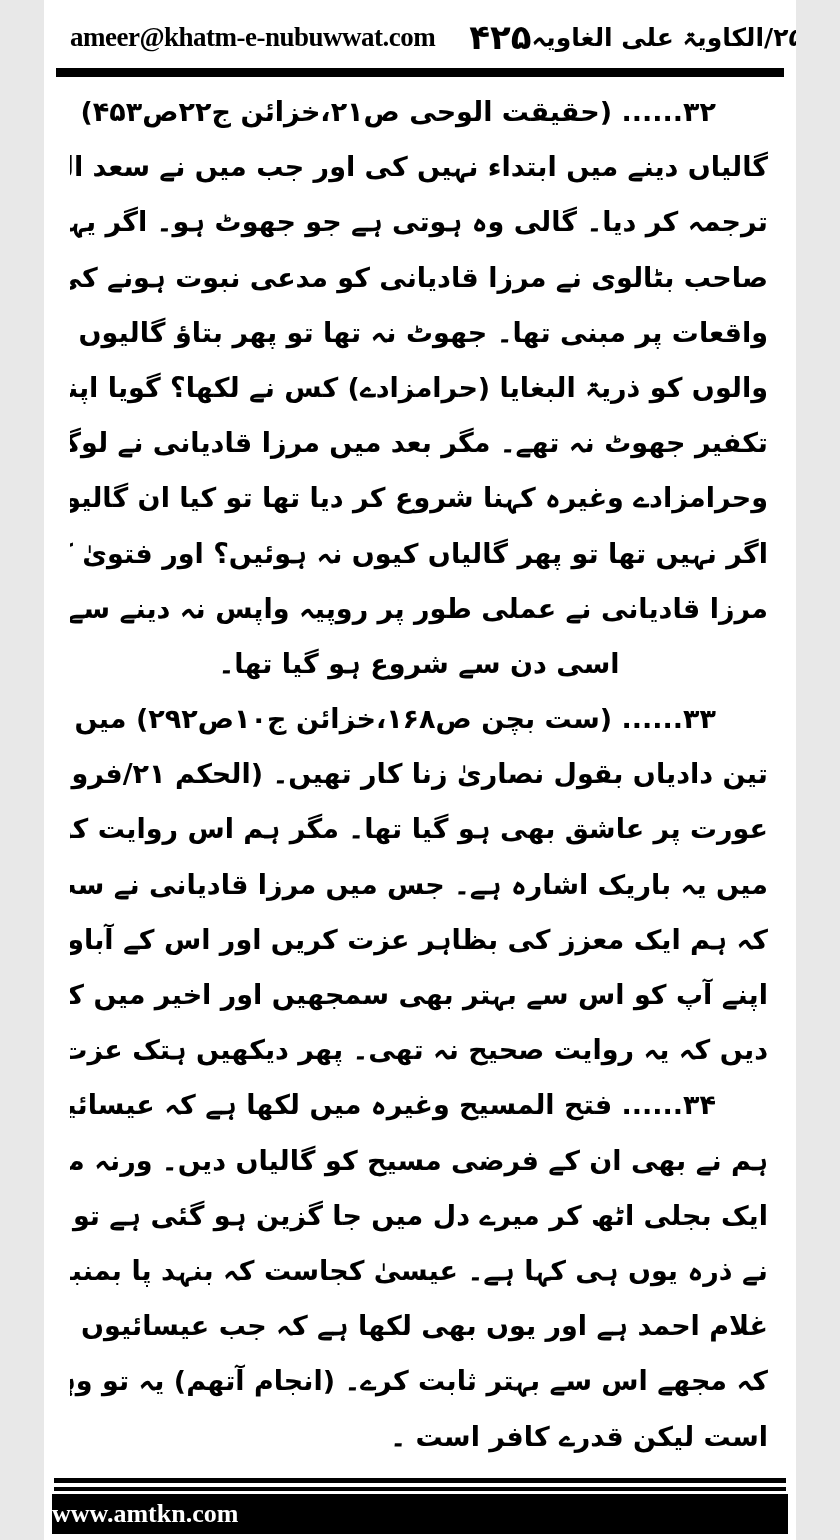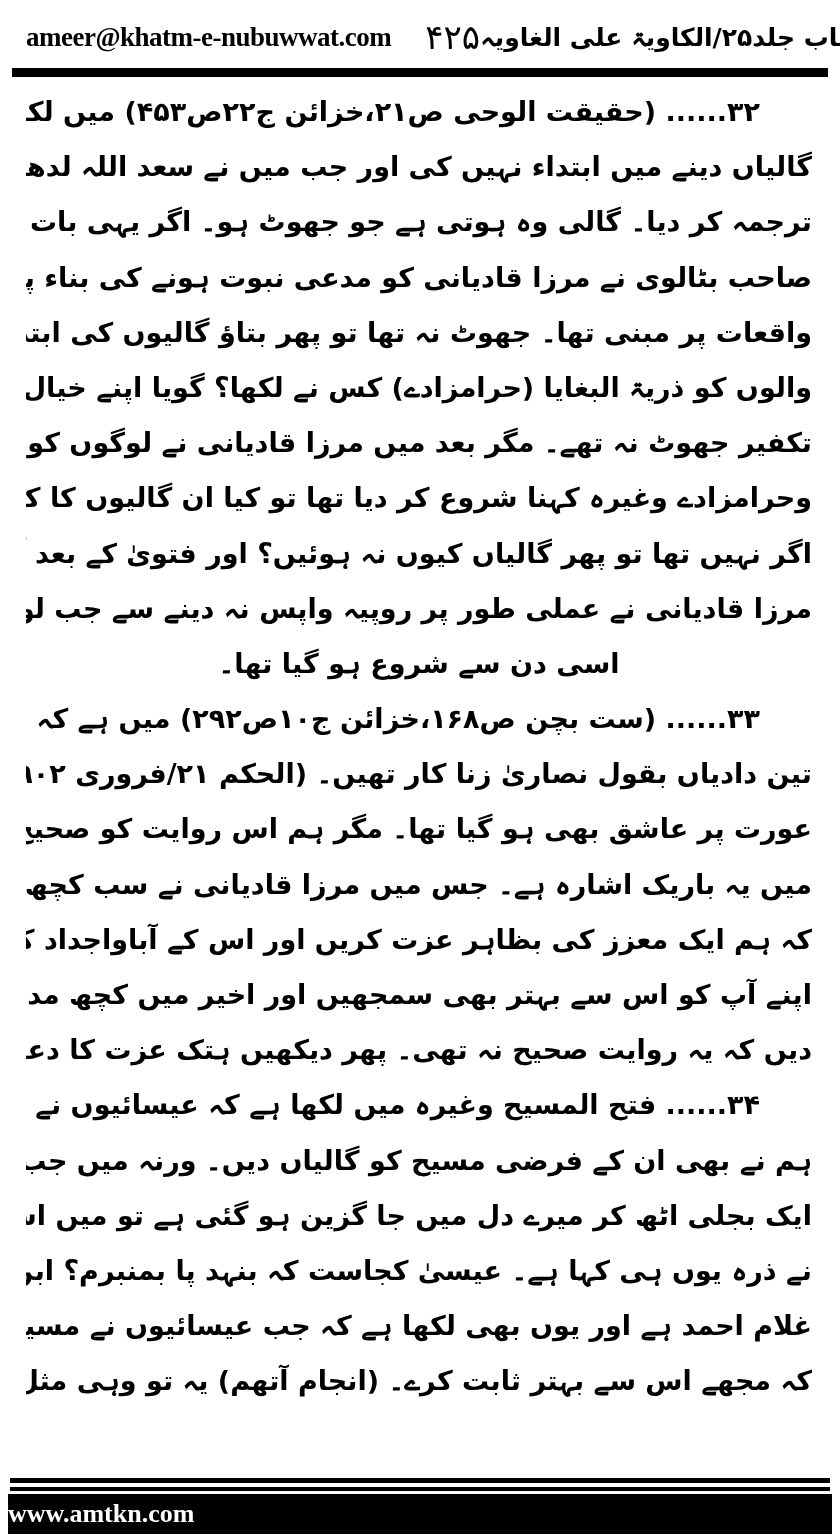--- a/index.html
+++ b/index.html
@@ -1,18 +1,18 @@
 <!DOCTYPE html>
 <html lang="ur"><head>
 <meta charset="utf-8">
 <style>
   html,body{margin:0;padding:0;background:#e8e8e8;}
   .page{
     position:relative;
-    width:840px;height:1540px;
+    width:752px;height:1540px;
     margin:0 auto;
     background:#ffffff;
     color:#000;
     overflow:hidden;
     font-family:"DejaVu Sans", sans-serif;
   }
   
   .header{
     display:flex;
     align-items:center;
@@ -20,21 +20,21 @@
     height:42px;
   }
   .email{
     font-family:"Liberation Serif", serif;
     font-weight:bold;
     font-size:27px;
     letter-spacing:-0.5px;
     white-space:nowrap;
   }
   .page-number{
-    font-weight:normal;
+    font-weight:bold;
     font-size:34px;
     margin-left:34px;
     direction:rtl;
     white-space:nowrap;
   }
   .book-title{
     margin-left:auto;
     direction:rtl;
     font-weight:bold;
     font-size:25px;
@@ -120,20 +120,21 @@
     <div class="line">میں یہ باریک اشارہ ہے۔ جس میں مرزا قادیانی نے سب کچھ کہہ دیا ہے۔ اس کی مثال ایسی ہے</div>
     <div class="line">کہ ہم ایک معزز کی بظاہر عزت کریں اور اس کے آباواجداد کی برائیاں لکھ کر شائع کرتے ہوئے</div>
     <div class="line">اپنے آپ کو اس سے بہتر بھی سمجھیں اور اخیر میں کچھ مدت کے بعد کسی پوشیدہ تحریر میں یہ بھی کہہ</div>
     <div class="line start">دیں کہ یہ روایت صحیح نہ تھی۔ پھر دیکھیں ہتک عزت کا دعویٰ دائر ہوتا ہے کہ نہیں؟</div>
     <div class="line indent">۳۴...... فتح المسیح وغیرہ میں لکھا ہے کہ عیسائیوں نے ہمیں گالیاں دیں۔ اس لئے</div>
     <div class="line">ہم نے بھی ان کے فرضی مسیح کو گالیاں دیں۔ ورنہ میں جب مسیح کا مثیل ہوں اور اس کی جان سے</div>
     <div class="line">ایک بجلی اٹھ کر میرے دل میں جا گزین ہو گئی ہے تو میں اس کو برا کیسے کہہ سکتا ہوں؟ ہاں جناب</div>
     <div class="line">نے ذرہ یوں ہی کہا ہے۔ عیسیٰ کجاست کہ بنہد پا بمنبرم؟ ابن مریم کے ذکر کو چھوڑو۔ اس سے بہتر</div>
     <div class="line">غلام احمد ہے اور یوں بھی لکھا ہے کہ جب عیسائیوں نے مسیح کو بڑھایا تو غیرت خداوندی نے چاہا</div>
     <div class="line">کہ مجھے اس سے بہتر ثابت کرے۔ (انجام آتھم) یہ تو وہی مثل ہوئی کہ پیر ما ہمہ صفت موصوف</div>
+    <div class="line start">است لیکن قدرے کافر است ۔</div>
   </div>
 
   <div class="footer">
     <div class="footer-rules"></div>
     <div class="footer-bar">
       <span>www.amtkn.com</span>
     </div>
   </div>
 
 </div>

